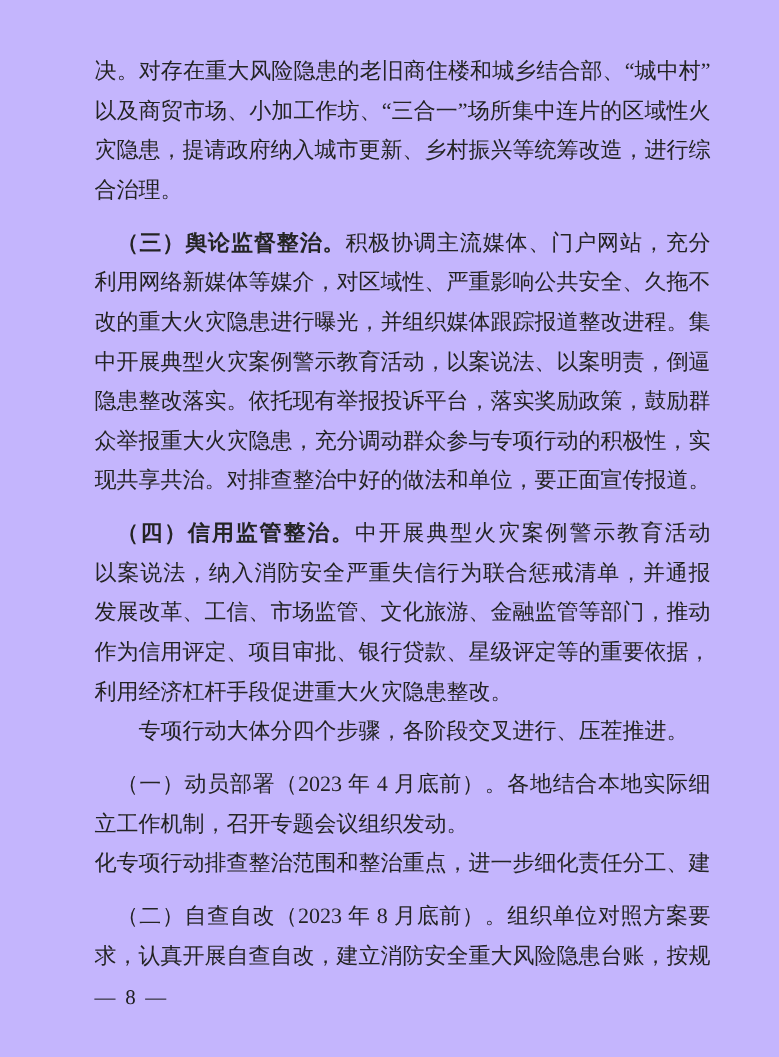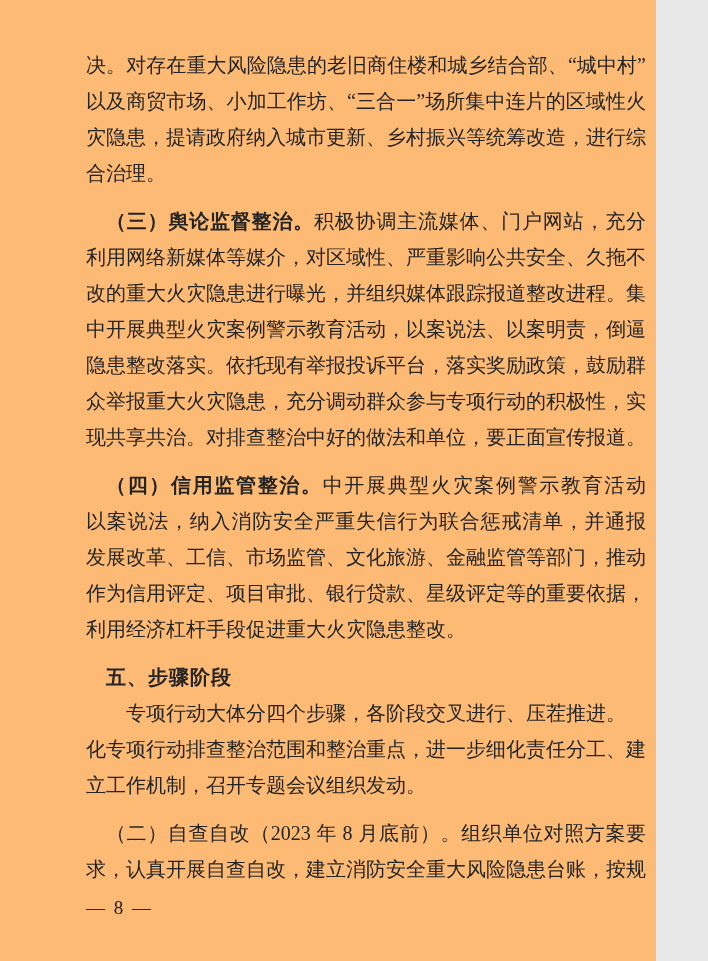--- a/index.html
+++ b/index.html
@@ -1,20 +1,20 @@
 <!DOCTYPE html>
 <html><head>
 <meta charset="utf-8">
 <style>
   html, body { margin: 0; padding: 0; background: #e8e8e8; }
   .page {
     position: relative;
-    width: 656px;
+    width: 708px;
     height: 961px;
-    background: #fdba74;
+    background: #c4b5fd;
     overflow: hidden;
     font-family: "Liberation Serif", "DejaVu Serif", serif;
     color: #242424;
   }
   .text-block {
     position: absolute;
     left: 86px;
     top: 47px;
     width: 560px;
   }
@@ -66,25 +66,25 @@
     <div class="line"><span>隐患整改落实。依托现有举报投诉平台，落实奖励政策，鼓励群</span></div>
     <div class="line"><span>众举报重大火灾隐患，充分调动群众参与专项行动的积极性，实</span></div>
     <div class="line"><span>现共享共治。对排查整治中好的做法和单位，要正面宣传报道。</span></div>
 
     <div class="line ind1"><span class="lead-bold">（四）信用监管整治。</span><span>中开展典型火灾案例警示教育活动</span></div>
     <div class="line"><span>以案说法，纳入消防安全严重失信行为联合惩戒清单，并通报</span></div>
     <div class="line"><span>发展改革、工信、市场监管、文化旅游、金融监管等部门，推动</span></div>
     <div class="line"><span>作为信用评定、项目审批、银行贷款、星级评定等的重要依据，</span></div>
     <div class="line short"><span>利用经济杠杆手段促进重大火灾隐患整改。</span></div>
 
-    <div class="line ind1 short heading"><span>五、步骤阶段</span></div>
     <div class="line ind2 short"><span>专项行动大体分四个步骤，各阶段交叉进行、压茬推进。</span></div>
 
+    <div class="line ind1"><span class="lead-kai">（一）动员部署（2023 年 4 月底前）。</span><span>各地结合本地实际细</span></div>
+    <div class="line short"><span>立工作机制，召开专题会议组织发动。</span></div>
     <div class="line"><span>化专项行动排查整治范围和整治重点，进一步细化责任分工、建</span></div>
-    <div class="line short"><span>立工作机制，召开专题会议组织发动。</span></div>
 
     <div class="line ind1"><span class="lead-kai">（二）自查自改（2023 年 8 月底前）。</span><span>组织单位对照方案要</span></div>
     <div class="line"><span>求，认真开展自查自改，建立消防安全重大风险隐患台账，按规</span></div>
 
   </div>
 
   <div class="page-number">— 8 —</div>
 </div>
 
 </body></html>

